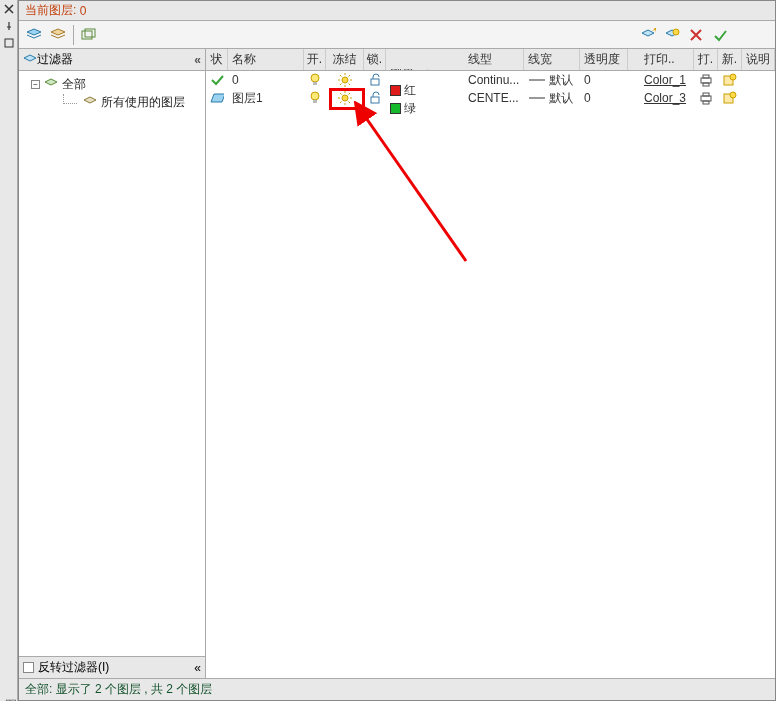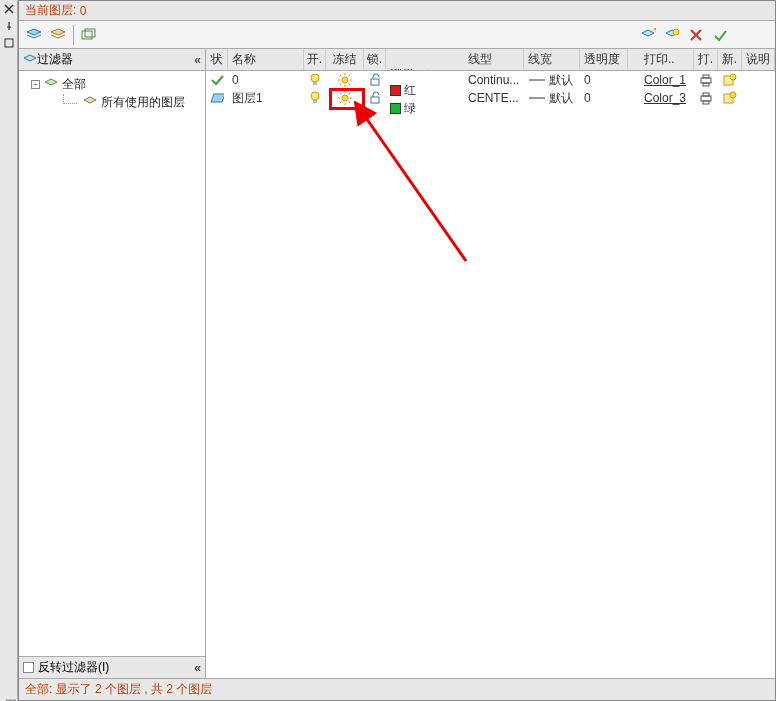--- a/index.html
+++ b/index.html
@@ -49,21 +49,21 @@
 .c-ltype  { width: 60px; margin-left: 36px; }
 .c-lwt    { width: 56px; }
 .c-trans  { width: 48px; }
 .c-pstyle { width: 54px; margin-left: 12px; }
 .c-plot   { width: 24px; justify-content: center; }
 .c-new    { width: 24px; justify-content: center; }
 .c-desc   { flex: 1; text-align: center; }
 
 .swatch { width: 11px; height: 11px; border: 1px solid #333; margin-right: 3px; }
 
-.status-bar { height: 22px; background: #e8e8e8; border-top: 1px solid #aaa; display: flex; align-items: center; padding: 0 6px; color: #c2410c; }
+.status-bar { height: 22px; background: #e8e8e8; border-top: 1px solid #aaa; display: flex; align-items: center; padding: 0 6px; color: #14532d; }
 
 
 .redbox { position: absolute; border: 3px solid #e00; pointer-events: none; }
 .arrow-svg { position: absolute; pointer-events: none; }
 
 
 svg { display: block; }
 .muted { color: #888; text-decoration: underline; }
 </style>
 </head>

